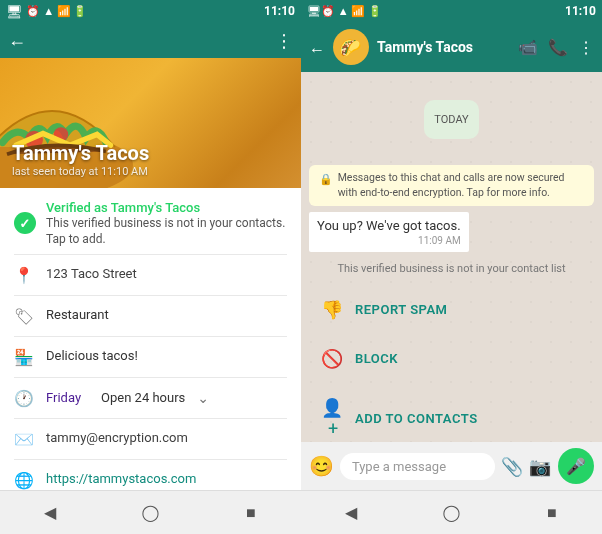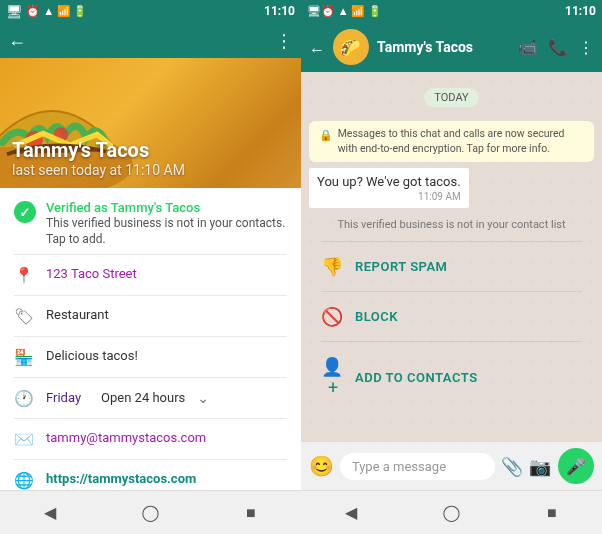--- a/index.html
+++ b/index.html
@@ -75,34 +75,34 @@
       left: 12px;
     }
     .hero-title {
       color: white;
       font-size: 20px;
       font-weight: bold;
       text-shadow: 0 1px 3px rgba(0,0,0,0.5);
     }
     .hero-subtitle {
       color: rgba(255,255,255,0.85);
-      font-size: 14px;
+      font-size: 11px;
       text-shadow: 0 1px 2px rgba(0,0,0,0.4);
     }
 
     .profile-content {
       flex: 1;
       overflow-y: auto;
       background: #fff;
     }
 
     .verified-section {
       padding: 12px 14px 8px 14px;
       display: flex;
-      align-items: flex-start;
+      align-items: center;
       gap: 10px;
     }
     .verified-check {
       width: 22px;
       height: 22px;
       background: #25D366;
       border-radius: 50%;
       display: flex;
       align-items: center;
       justify-content: center;
@@ -143,22 +143,22 @@
       flex-shrink: 0;
       color: #777;
       font-size: 16px;
       margin-top: 1px;
     }
     .info-text {
       font-size: 13px;
       color: #333;
       line-height: 1.4;
     }
-    .info-text.link { color: #a21caf; }
-    .info-text.link-teal { color: #128C7E; font-weight: bold; }
+    .info-text.link { color: #404040; }
+    .info-text.link-teal { color: #128C7E; }
 
     .hours-row {
       display: flex;
       align-items: center;
       padding: 10px 14px;
       gap: 12px;
     }
     .hours-day { font-size: 13px; color: #4c1d95; }
     .hours-status { font-size: 13px; color: #333; margin-left: 8px; }
     .hours-chevron { color: #777; font-size: 14px; }
@@ -240,23 +240,23 @@
       background-image: 
         radial-gradient(circle, rgba(0,0,0,0.03) 1px, transparent 1px);
       background-size: 20px 20px;
     }
 
     .date-badge {
       align-self: center;
       background: #e1f0de;
       color: #555;
       font-size: 11px;
-      padding: 3px 10px;
+      padding: 13px 10px;
       border-radius: 10px;
-      margin: 8px 0;
+      margin: 20px 0;
     }
 
     .encryption-notice {
       background: #fffbdc;
       border-radius: 6px;
       padding: 6px 10px;
       font-size: 10.5px;
       color: #555;
       line-height: 1.4;
       display: flex;
@@ -423,21 +423,21 @@
       <div class="info-icon">🕐</div>
       <span class="hours-day">Friday</span>
       <span class="hours-status">Open 24 hours</span>
       <span class="hours-chevron">⌄</span>
     </div>
 
     <div class="divider"></div>
 
     <div class="info-row">
       <div class="info-icon">✉️</div>
-      <div class="info-text link">tammy@tammystacos.com</div>
+      <div class="info-text link">tammy@encryption.com</div>
     </div>
 
     <div class="divider"></div>
 
     <div class="info-row">
       <div class="info-icon">🌐</div>
       <div class="info-text link-teal">https://tammystacos.com</div>
     </div>
 
   </div>

